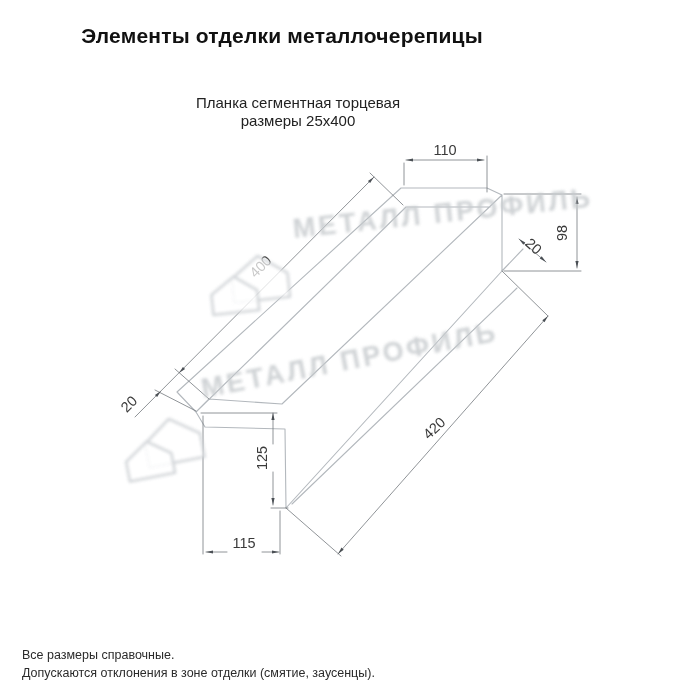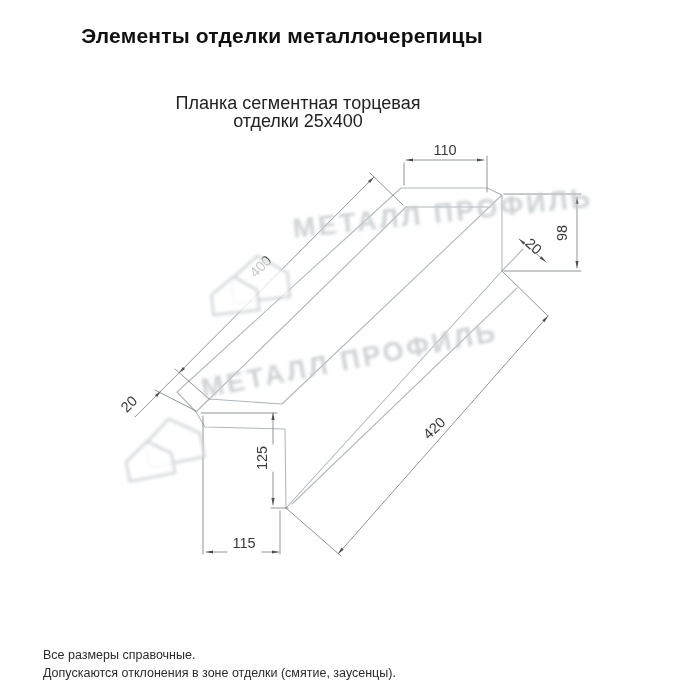--- a/index.html
+++ b/index.html
@@ -6,24 +6,24 @@
   .stage{
     position:relative;width:700px;height:700px;background:#ffffff;overflow:hidden;
     font-family:"Liberation Sans", sans-serif;
   }
   .title{
     position:absolute;top:24px;left:0;width:564px;text-align:center;
     font-size:21px;font-weight:bold;color:#111;letter-spacing:.2px;
   }
   .subtitle{
     position:absolute;top:94px;left:0;width:596px;text-align:center;
-    font-size:18px;color:#222;line-height:18px;
+    font-size:15px;color:#222;line-height:18px;
   }
   .footer{
-    position:absolute;left:22px;top:646px;font-size:12.5px;color:#2b2b2b;line-height:18px;margin-left:21px;
+    position:absolute;left:22px;top:646px;font-size:12.5px;color:#2b2b2b;line-height:18px;
   }
   svg.drawing{position:absolute;left:0;top:0;}
   .dim-text{font-family:"Liberation Sans", sans-serif;font-size:14.5px;fill:#3a3a3a;}
   .watermark{
     position:absolute;display:flex;align-items:flex-start;pointer-events:none;
     filter:blur(1.6px);opacity:.85;
   }
   .wm-text{
     font-weight:bold;font-size:27px;letter-spacing:3px;color:#c6cacd;white-space:nowrap;
   }
@@ -135,21 +135,21 @@
           <path d="M6,40 L30,24 L52,40 L52,60 L6,60 Z"></path>
         </g>
       </svg>
     </span>
     <span class="wm-text">МЕТАЛЛ ПРОФИЛЬ</span>
   </div>
 
   <div class="title">Элементы отделки металлочерепицы</div>
   <div class="subtitle">
     <div>Планка сегментная торцевая</div>
-    <div>отделки 25х400</div>
+    <div>размеры 25х400</div>
   </div>
 
   <div class="footer">
     <div>Все размеры справочные.</div>
     <div>Допускаются отклонения в зоне отделки (смятие, заусенцы).</div>
   </div>
 
 </div>
 
 </body></html>

